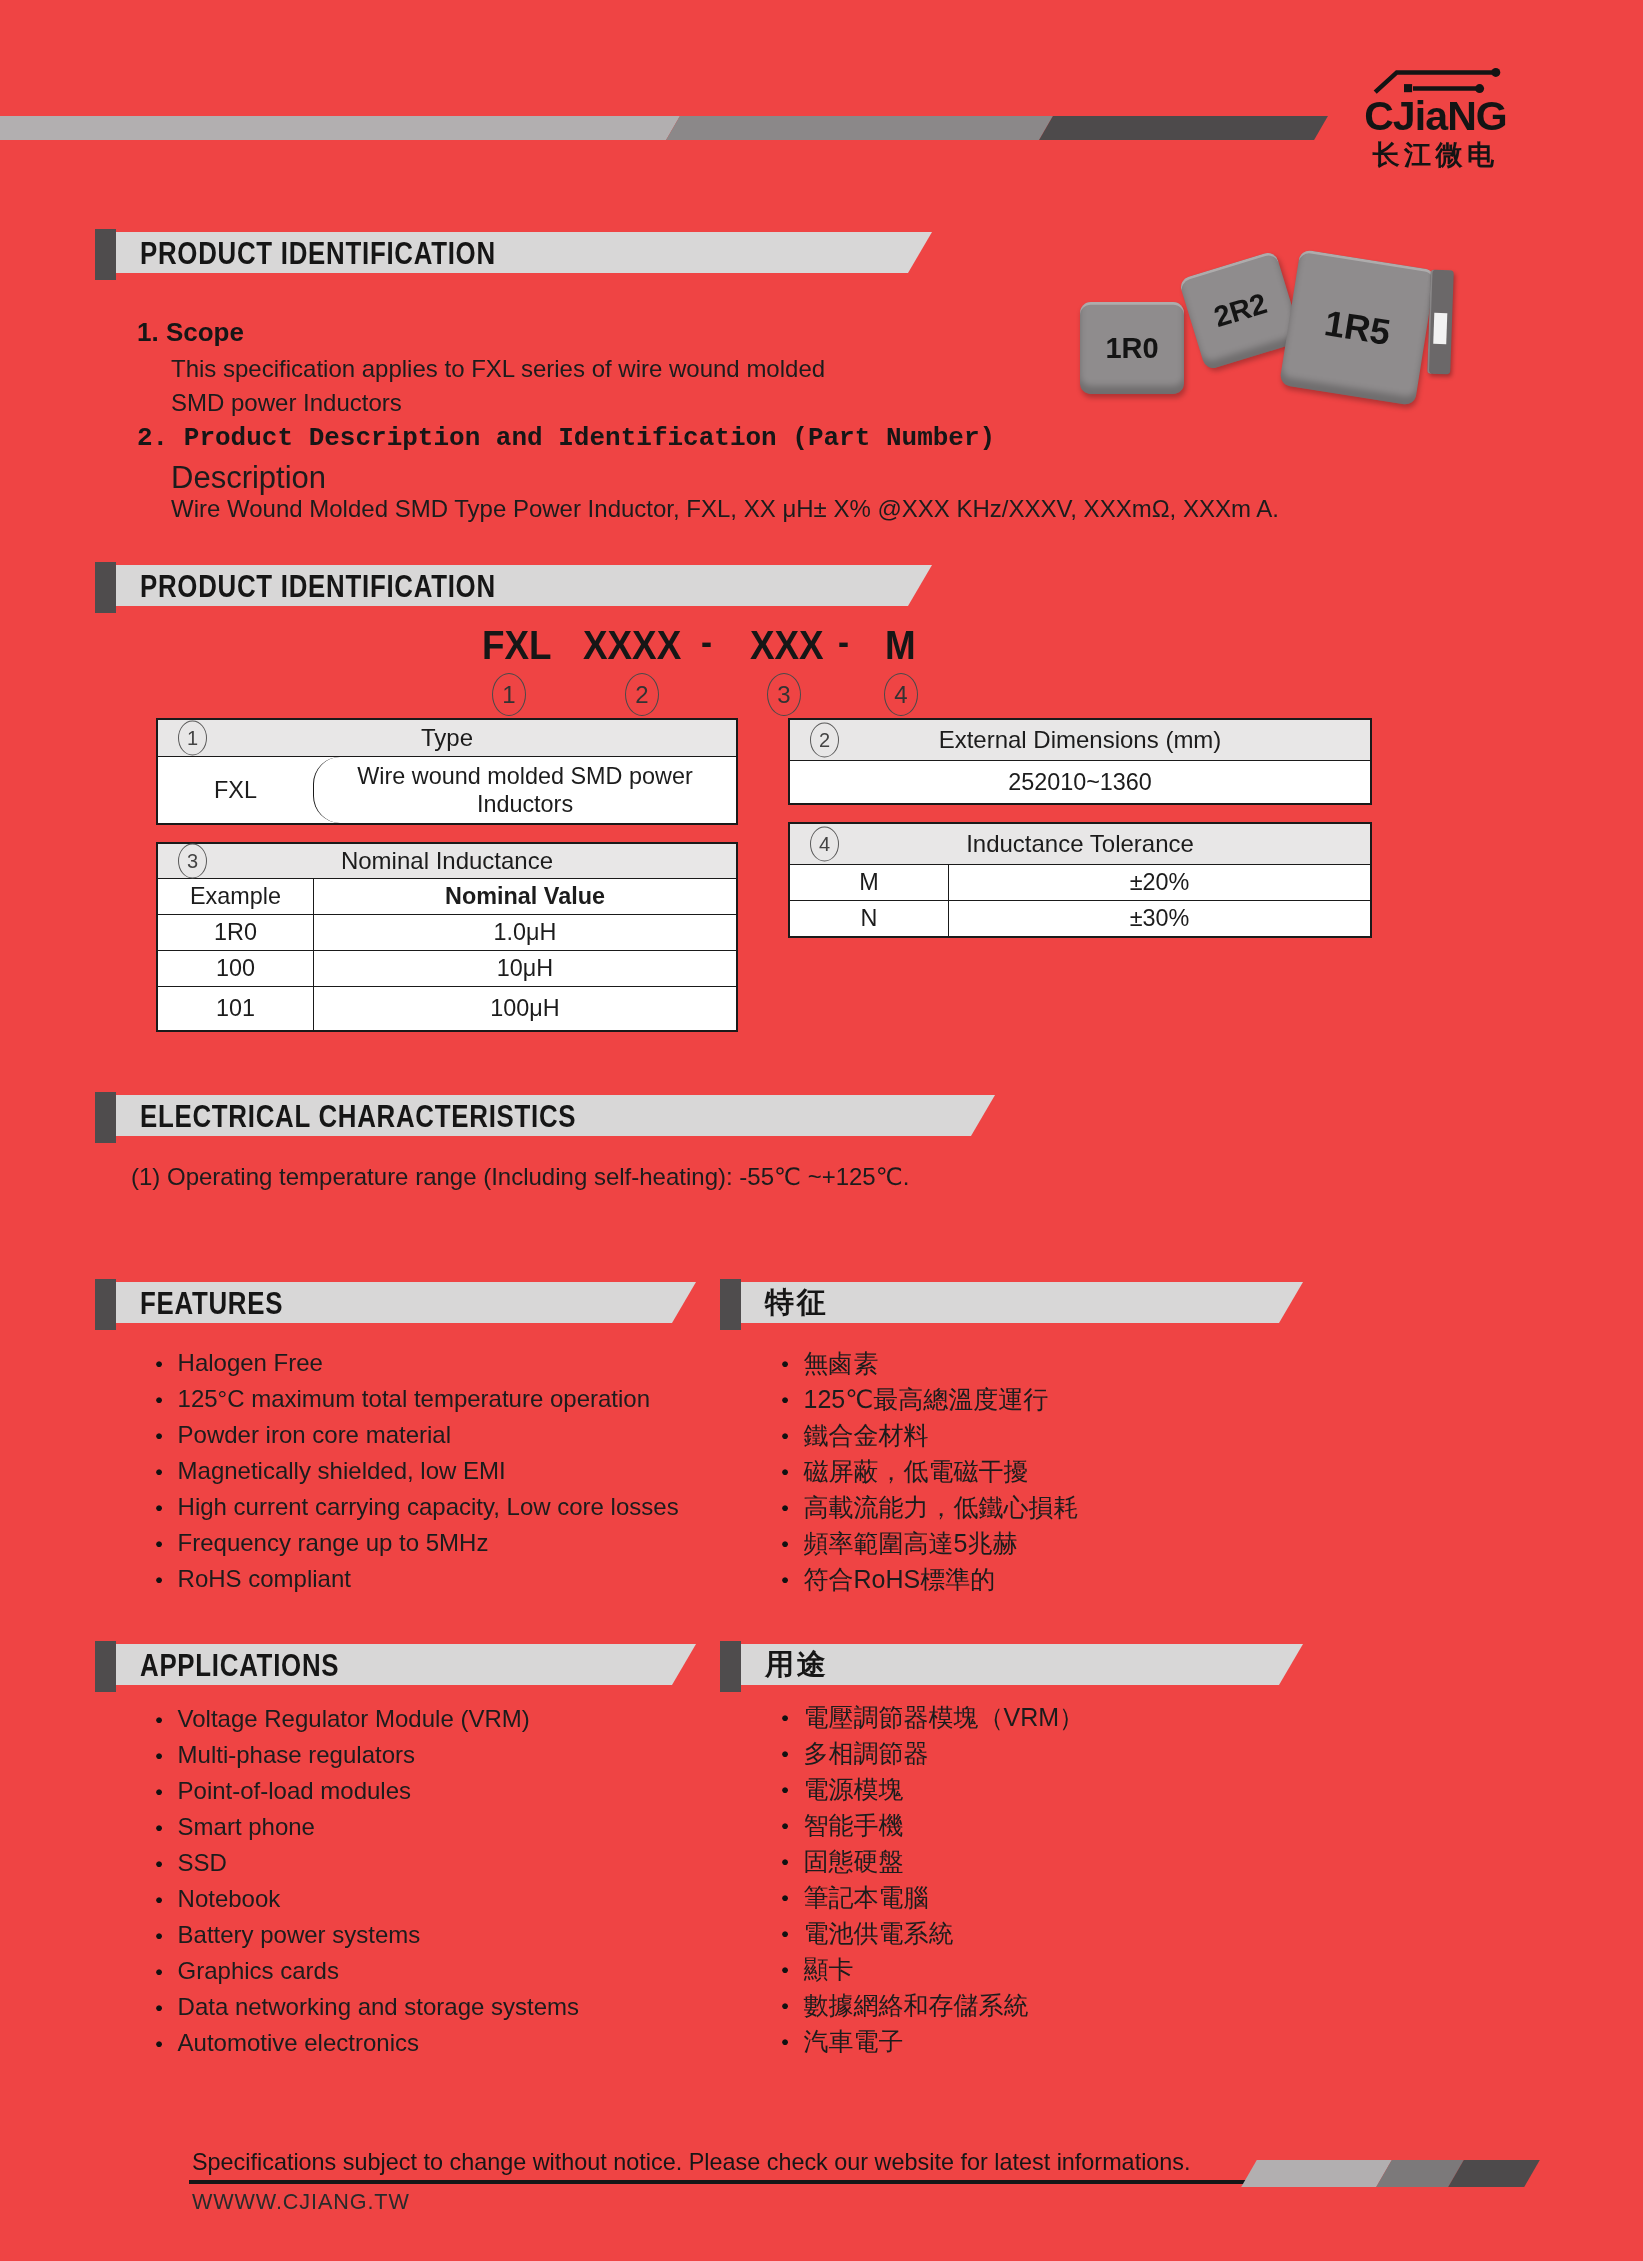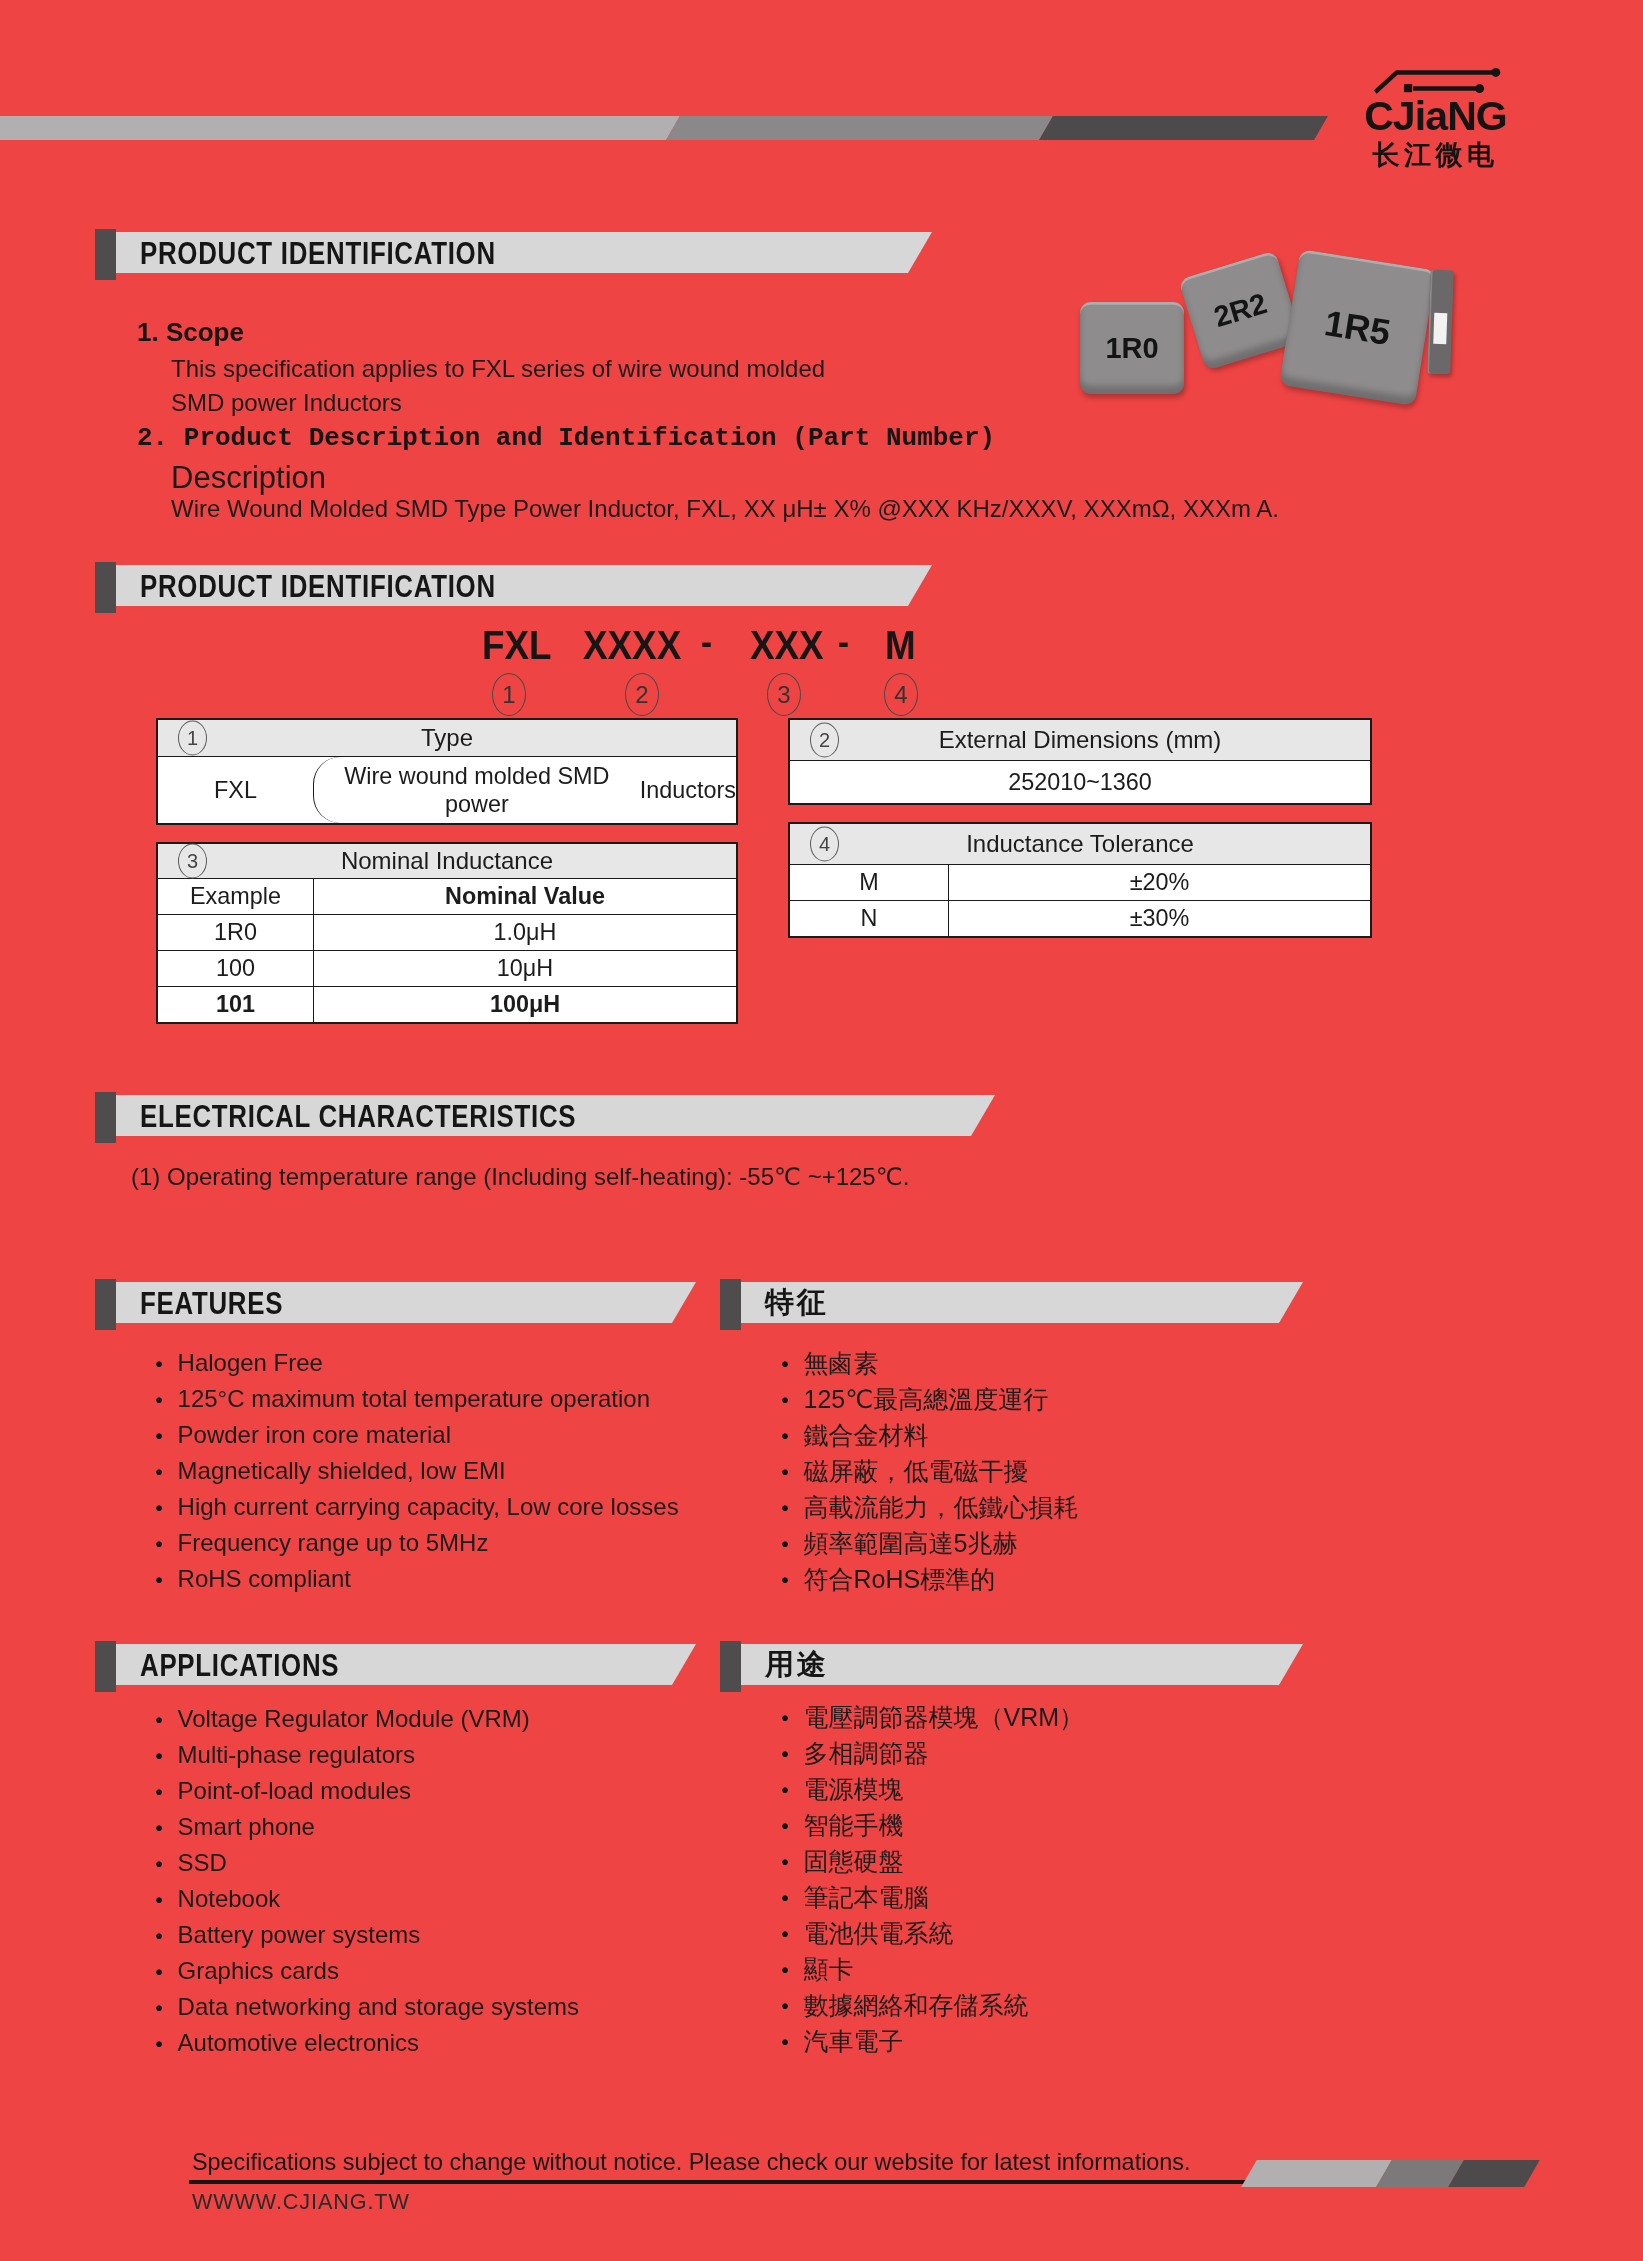--- a/index.html
+++ b/index.html
@@ -132,21 +132,21 @@
   <div class="pn-marker" style="left:767px;top:673px;">3</div>
   <div class="pn-marker" style="left:884px;top:673px;">4</div>
 
   <div class="dtable" style="left:156px;top:718px;width:582px;">
     <div class="trow thead" style="height:36px;">
       <span class="circle-num">1</span>
       <span class="tlabel">Type</span>
     </div>
     <div class="trow" style="height:67px;">
       <div class="tcell" style="width:155px;">FXL</div>
-      <div class="tcell sep" style="flex:1;flex-direction:row;border-radius:27px;">
+      <div class="tcell sep" style="flex:1;flex-direction:column;border-radius:27px;">
         <span>Wire wound molded SMD power</span>
         <span>Inductors</span>
       </div>
     </div>
   </div>
 
   <div class="dtable" style="left:788px;top:718px;width:584px;">
     <div class="trow thead" style="height:40px;">
       <span class="circle-num">2</span>
       <span class="tlabel">External Dimensions (mm)</span>
@@ -181,21 +181,21 @@
       <div class="tcell sep" style="flex:1;font-weight:bold;">Nominal Value</div>
     </div>
     <div class="trow" style="height:36px;">
       <div class="tcell" style="width:155px;">1R0</div>
       <div class="tcell sep" style="flex:1;">1.0μH</div>
     </div>
     <div class="trow" style="height:36px;">
       <div class="tcell" style="width:155px;">100</div>
       <div class="tcell sep" style="flex:1;">10μH</div>
     </div>
-    <div class="trow" style="height:36px;font-weight:bold;">
+    <div class="trow" style="height:44px;">
       <div class="tcell" style="width:155px;">101</div>
       <div class="tcell sep" style="flex:1;">100μH</div>
     </div>
   </div>
 
   <div class="banner" style="left:95px;top:1095px;width:900px;">
     <div class="banner-bg"></div>
     <div class="banner-bar"></div>
     <span class="banner-title">ELECTRICAL CHARACTERISTICS</span>
   </div>

